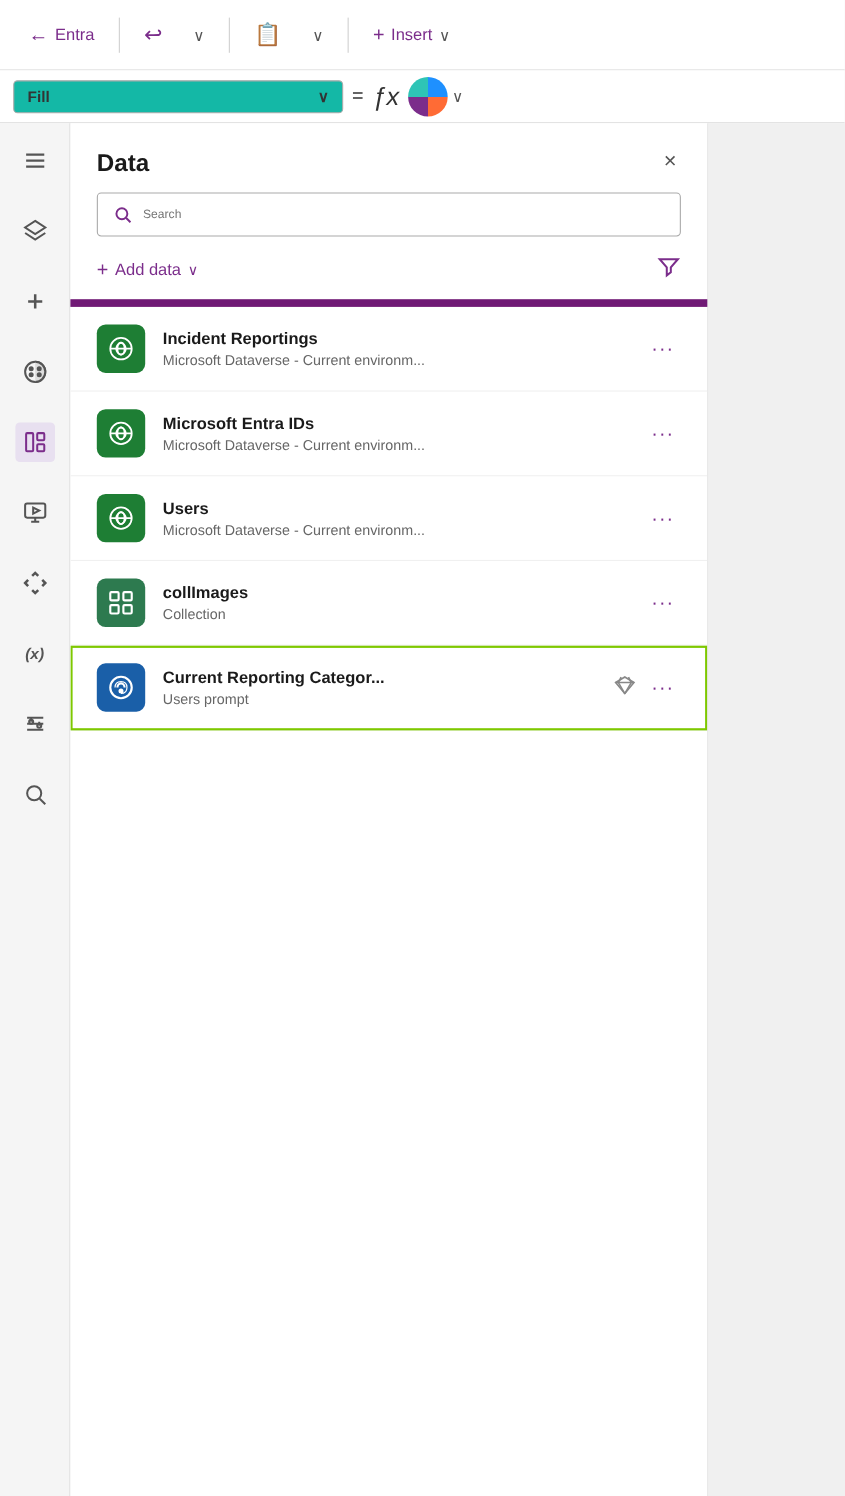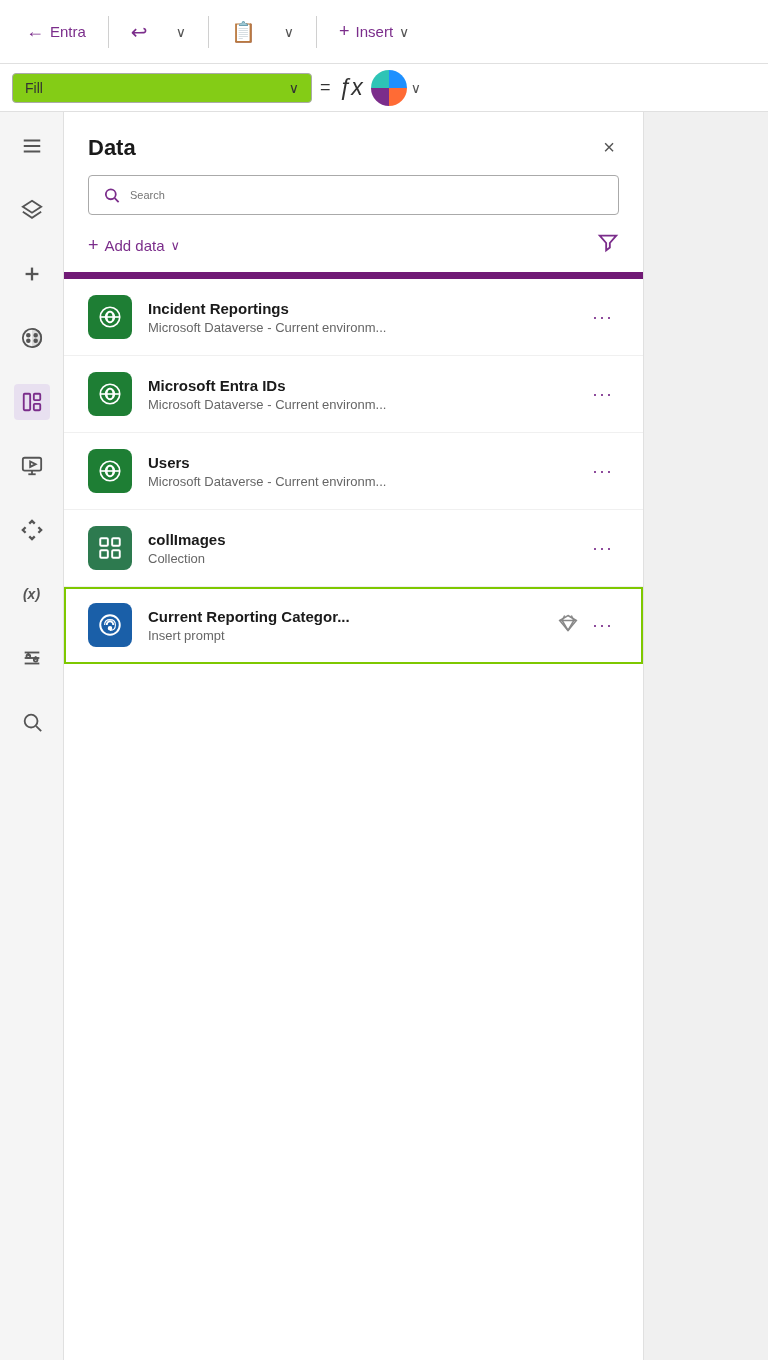--- a/index.html
+++ b/index.html
@@ -54,22 +54,23 @@
     .formula-dropdown {
       display: flex;
       align-items: center;
       justify-content: space-between;
       border: 1px solid #aaaaaa;
       border-radius: 4px;
       padding: 6px 12px;
       width: 300px;
       font-size: 14px;
       color: #333;
-      background: #84cc16;
-      cursor: pointer;
+      background: #14b8a6;
+      cursor: pointer;
+      font-weight: bold;
     }
     .formula-equals {
       font-size: 18px;
       color: #333;
       font-weight: 400;
     }
     .formula-fx {
       font-style: italic;
       font-size: 23px;
       color: #333;
@@ -502,21 +503,21 @@
         <div class="item-icon" style="background:#1a5fa8;">
           <svg width="26" height="26" viewBox="0 0 24 24" fill="none" stroke="white" stroke-width="1.8">
             <circle cx="12" cy="12" r="9"></circle>
             <path d="M9 12 C9 10 10.5 8.5 12 8.5 C13.5 8.5 15 10 15 12" stroke="white" stroke-width="1.8" fill="none"></path>
             <circle cx="12" cy="15" r="1.2" fill="white"></circle>
             <path d="M7 12 Q7 7 12 7 Q17 7 17 12 Q17 17 12 17" fill="none" stroke="white" stroke-width="1"></path>
           </svg>
         </div>
         <div class="item-info">
           <div class="item-name">Current Reporting Categor...</div>
-          <div class="item-sub">Insert prompt</div>
+          <div class="item-sub">Users prompt</div>
         </div>
         <div class="item-actions">
           <span class="diamond-icon">
             <svg width="20" height="20" viewBox="0 0 24 24" fill="none" stroke="#888" stroke-width="1.8">
               <polygon points="12,3 22,9 12,21 2,9"></polygon>
               <line x1="2" y1="9" x2="22" y2="9"></line>
               <line x1="8" y1="3" x2="5" y2="9"></line>
               <line x1="16" y1="3" x2="19" y2="9"></line>
               <line x1="5" y1="9" x2="12" y2="21"></line>
               <line x1="19" y1="9" x2="12" y2="21"></line>

